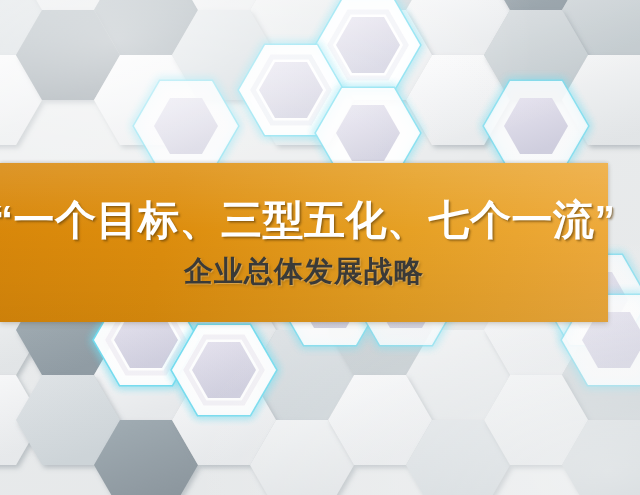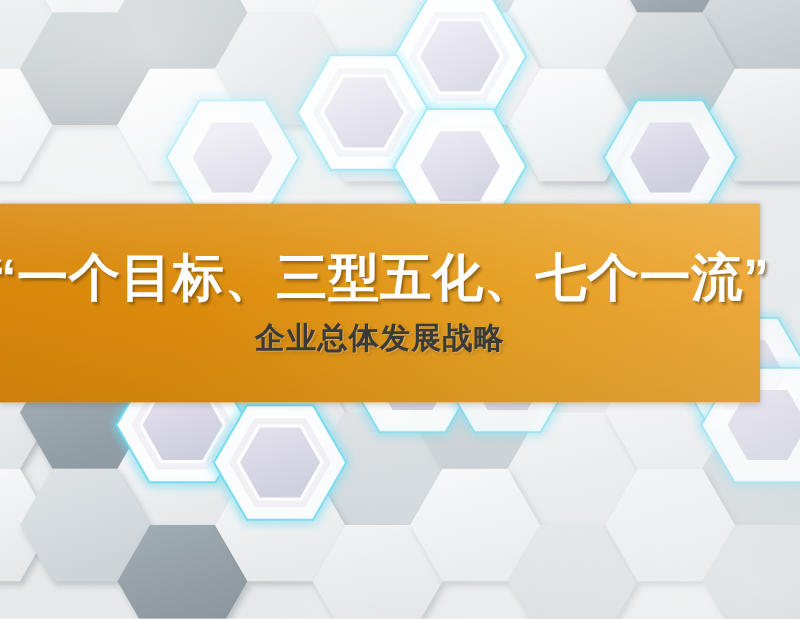--- a/index.html
+++ b/index.html
@@ -60,21 +60,21 @@
     letter-spacing: 0.5px;
     white-space: nowrap;
     text-shadow:
       2px 2px 2px rgba(90,60,10,0.42),
       1px 1px 0 rgba(120,80,15,0.30);
     margin: 0 0 16px 0;
     padding: 0;
   }
   #banner-subtitle {
     color: #3a3a38;
-    font-size: 24px;
+    font-size: 29px;
     font-weight: bold;
     line-height: 1;
     letter-spacing: 1px;
     white-space: nowrap;
     text-shadow:
       1px 1px 1px rgba(255,220,160,0.45),
       2px 2px 3px rgba(90,60,10,0.30);
     margin: 0;
     padding: 0;
   }

